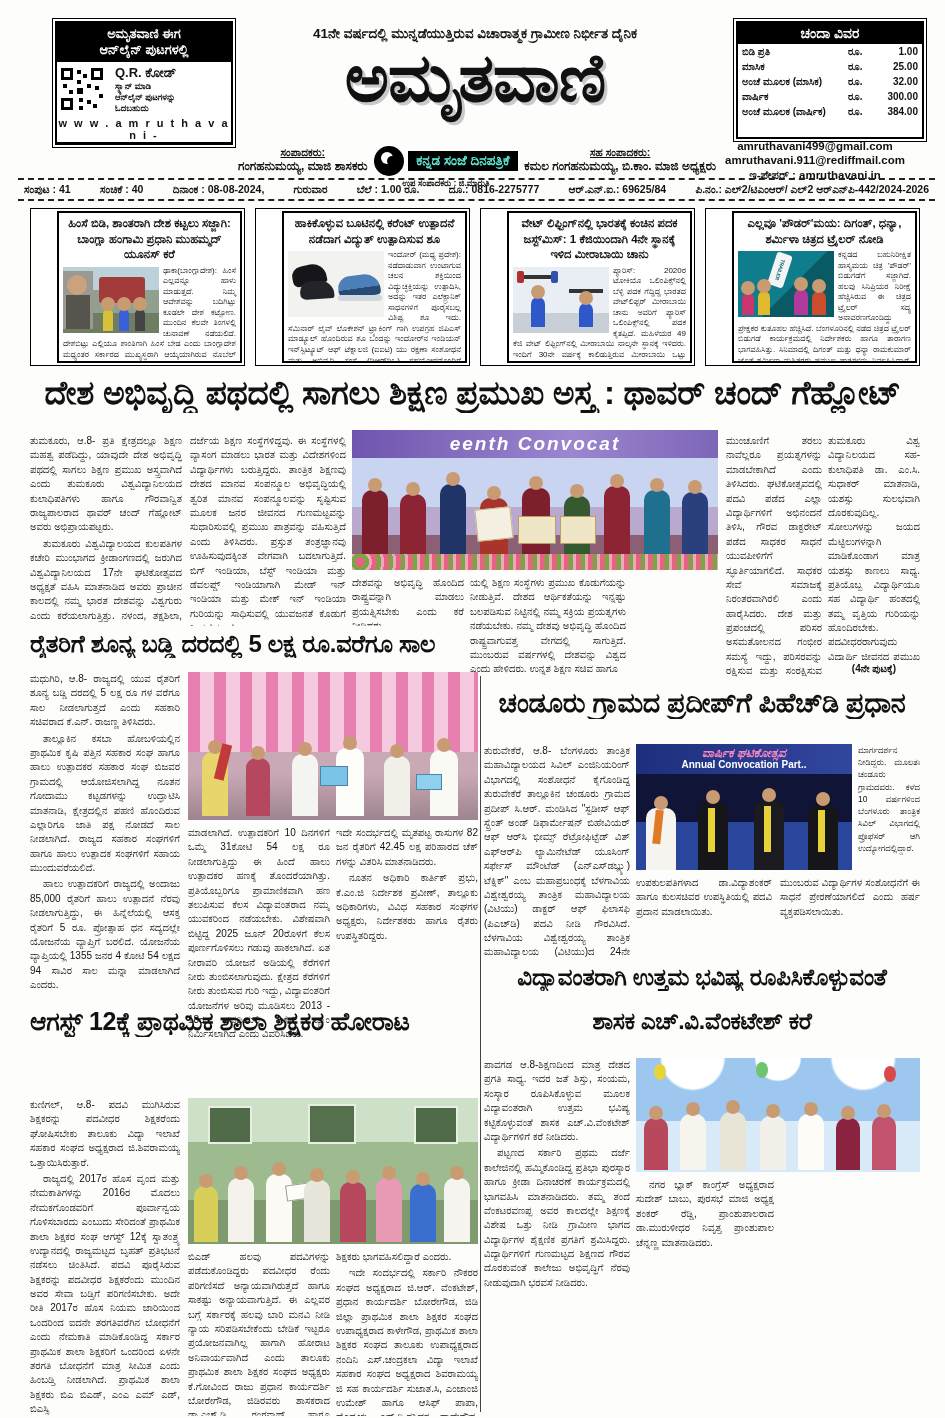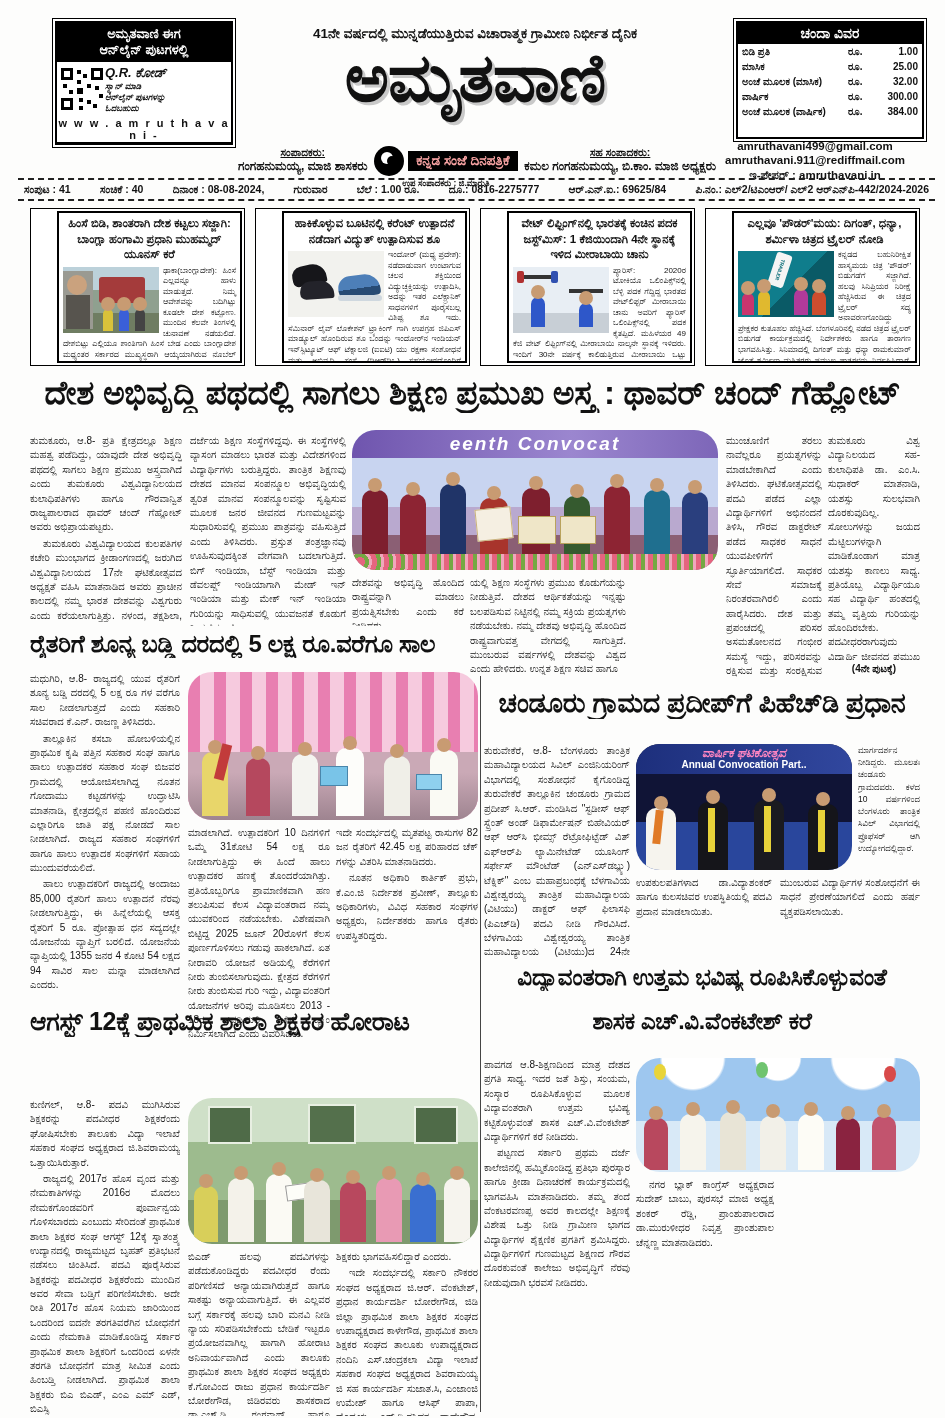--- a/index.html
+++ b/index.html
@@ -4,41 +4,41 @@
 <title>Amruthavani e-paper front page</title>
 <style>
   html,body{margin:0;padding:0;background:#e8e8e8;}
   .page{position:relative;width:945px;height:1418px;margin:0 auto;background:#fdfdfc;
         font-family:"Liberation Sans", sans-serif;color:#111;overflow:hidden;}
   .abs{position:absolute;}
   
   .dbox{border:1px solid #000;padding:2px;background:#fff;}
   .dbox-in{border:2px solid #000;height:100%;box-sizing:border-box;overflow:hidden;}
   .ob-head{background:#000;color:#fff;text-align:center;font-weight:bold;font-size:13px;line-height:1.25;padding:3px 2px;}
-  .ob-mid{display:flex;align-items:center;gap:0;padding:3px 2px;font-style:italic;}
+  .ob-mid{display:flex;align-items:center;gap:10px;padding:3px 2px;}
   .ob-qtitle{font-weight:bold;font-size:13px;}
   .ob-small{font-size:8.5px;font-weight:bold;line-height:1.3;}
   .ob-url{font-weight:bold;font-size:11px;letter-spacing:2px;text-align:center;}
   .ob-fb{background:#000;color:#fff;display:flex;align-items:center;gap:5px;justify-content:center;
          font-weight:bold;font-size:13px;padding:2px 3px;margin-top:1px;}
   .fb-circle{width:15px;height:15px;border-radius:50%;background:#fff;color:#000;
              font-family:"Liberation Serif",serif;font-weight:bold;font-size:12px;
              display:flex;align-items:center;justify-content:center;}
   .tagline{font-size:13.5px;font-weight:bold;text-align:center;}
   .main-title{font-size:67px;font-weight:900;text-align:center;letter-spacing:-1px;
               text-shadow:3px 3px 0 #c9c9c9;line-height:1.0;white-space:nowrap;}
   .ed-row{display:flex;justify-content:space-between;align-items:flex-start;}
   .ed-cell{text-align:center;}
   .ed-label{font-size:10.5px;font-weight:bold;text-decoration:underline;}
   .ed-name{font-size:12px;font-weight:bold;}
   .ed-sub{font-size:8.5px;font-weight:bold;margin-top:2px;}
   .logo-circle{width:30px;height:30px;border-radius:50%;background:#000;position:relative;flex:0 0 auto;}
   .logo-circle::after{content:"";position:absolute;left:7px;top:6px;width:12px;height:12px;border-radius:50%;background:#fff;}
   .logo-circle::before{content:"";position:absolute;left:13px;top:10px;width:10px;height:10px;border-radius:50%;background:#000;z-index:2;}
-  .strip-black{background:#000;color:#fca5a5;font-weight:bold;font-size:13.5px;padding:2px 8px;white-space:nowrap;}
+  .strip-black{background:#000;color:#5eead4;font-weight:bold;font-size:13.5px;padding:2px 8px;white-space:nowrap;}
   .sub-title{background:#000;color:#fff;font-weight:bold;text-align:center;font-size:14px;padding:2px 0;}
   .sub-row{display:flex;font-size:10px;font-weight:bold;padding:1.5px 4px;}
   .sub-label{flex:1;text-align:left;}
   .sub-cur{width:26px;text-align:left;}
   .sub-val{width:44px;text-align:right;}
   .emails{font-weight:bold;font-size:11.5px;text-align:center;line-height:1.25;}
   
   .dateline{border-top:2px dashed #222;border-bottom:2px dashed #222;display:flex;align-items:center;
             justify-content:space-between;font-size:10.5px;font-weight:bold;padding:3px 6px;}
   
@@ -50,21 +50,21 @@
   .tb-img{float:left;width:96px;height:66px;margin:1px 4px 2px 0;position:relative;overflow:hidden;}
   
   .col{position:absolute;font-size:10px;line-height:1.44;text-align:justify;overflow:hidden;}
   .col p{margin:0 0 2px;text-indent:13px;}
   .col p.nofirst{text-indent:0;}
   .story-head{position:absolute;font-weight:800;white-space:nowrap;overflow:hidden;letter-spacing:-0.3px;}
   .center{text-align:center;}
   .contd{font-weight:bold;text-align:center;text-indent:0 !important;}
   .vrule{position:absolute;width:1px;background:#444;}
   
-  .photo{position:absolute;overflow:hidden;background:#9aa;border-radius:24px;}
+  .photo{position:absolute;overflow:hidden;background:#9aa;}
   .person{position:absolute;border-radius:10px 10px 0 0;}
   .person::before{content:"";position:absolute;top:-12px;left:50%;transform:translateX(-50%);
                   width:14px;height:14px;border-radius:50%;background:#c89b72;}
   .banner-strip{position:absolute;left:0;right:0;top:0;display:flex;align-items:center;justify-content:center;}
   .flowers{position:absolute;left:0;right:0;bottom:0;height:16px;
            background:repeating-radial-gradient(circle at 8px 8px,#e5647f 0 5px,#74a843 5px 9px,#f0a7bd 9px 12px);}
   .drapes-pink{background:repeating-linear-gradient(90deg,#e87fb1 0 12px,#f6cade 12px 26px);}
   .drapes-blue{background:
      radial-gradient(circle at 20% 0,#fff 0 12%,transparent 13%),
      radial-gradient(circle at 50% 0,#fff 0 12%,transparent 13%),

